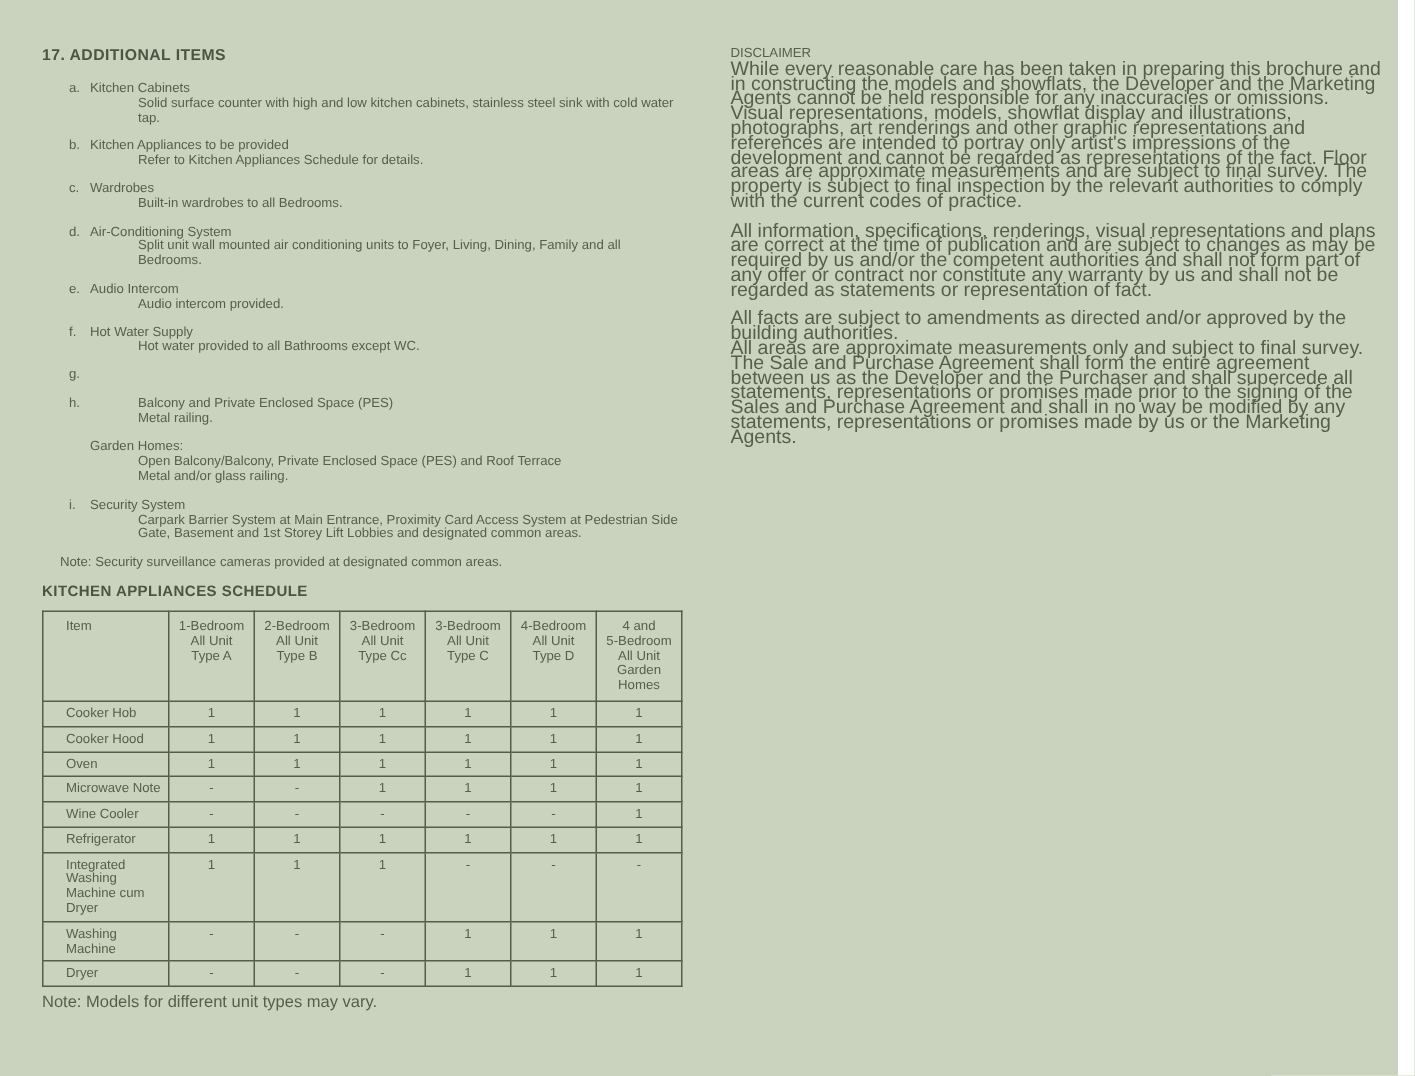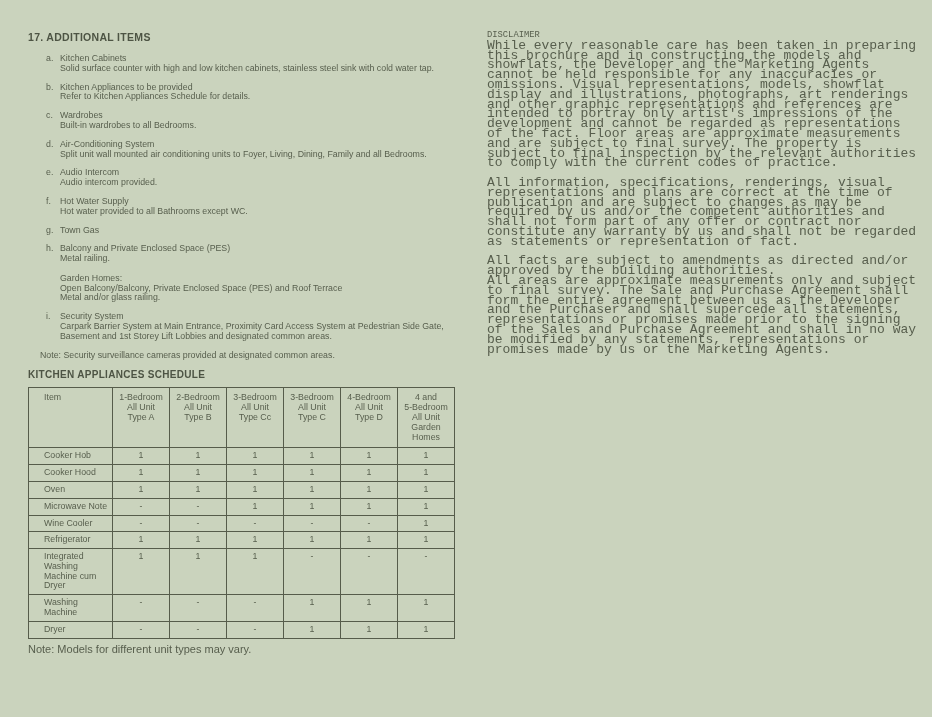--- a/index.html
+++ b/index.html
@@ -11,32 +11,32 @@
   html,body{margin:0;padding:0;}
   .page{
     position:relative;
     width:932px;height:717px;
     background:var(--bg);
     font-family:"Liberation Sans",sans-serif;
     color:var(--ink);
     overflow:hidden;
   }
   .col-left{position:absolute;left:28px;top:31px;width:426px;}
-  .col-right{position:absolute;left:487px;top:31px;width:434px;font-family:Liberation Mono, monospace;}
+  .col-right{position:absolute;left:487px;top:31px;width:434px;}
 
   .section-title{
     font-size:10.5px;font-weight:700;color:var(--heading);
     margin:0 0 11px 0;letter-spacing:.3px;
   }
   .items{font-size:8.8px;line-height:9.8px;}
   .item{display:flex;margin-bottom:9px;}
   .letter{flex:none;width:14px;margin-left:18px;}
   .item-body{flex:1;}
   .block + .block{margin-top:9.8px;}
-  .block-text{white-space:pre-line;}
+  .block-text{white-space:pre-line;margin-left:32px;}
 
   .left-note{font-size:8.8px;line-height:9.8px;margin:0 0 9px 12px;}
 
   .schedule-title{
     font-size:10px;font-weight:700;color:var(--heading);
     margin:0 0 7px 0;letter-spacing:.3px;
   }
   table.appliances{
     border-collapse:collapse;table-layout:fixed;width:426px;
     font-size:8.8px;line-height:9.8px;
@@ -113,21 +113,20 @@
             <div class="block">
               <div class="block-title">Hot Water Supply</div>
               <div class="block-text">Hot water provided to all Bathrooms except WC.</div>
             </div>
           </div>
         </div>
         <div class="item">
           <span class="letter">g.</span>
           <div class="item-body">
             <div class="block">
-              <div class="block-title">Town Gas</div>
             </div>
           </div>
         </div>
         <div class="item">
           <span class="letter">h.</span>
           <div class="item-body">
             <div class="block">
               <div class="block-text">Balcony and Private Enclosed Space (PES)
 Metal railing.</div>
             </div>

